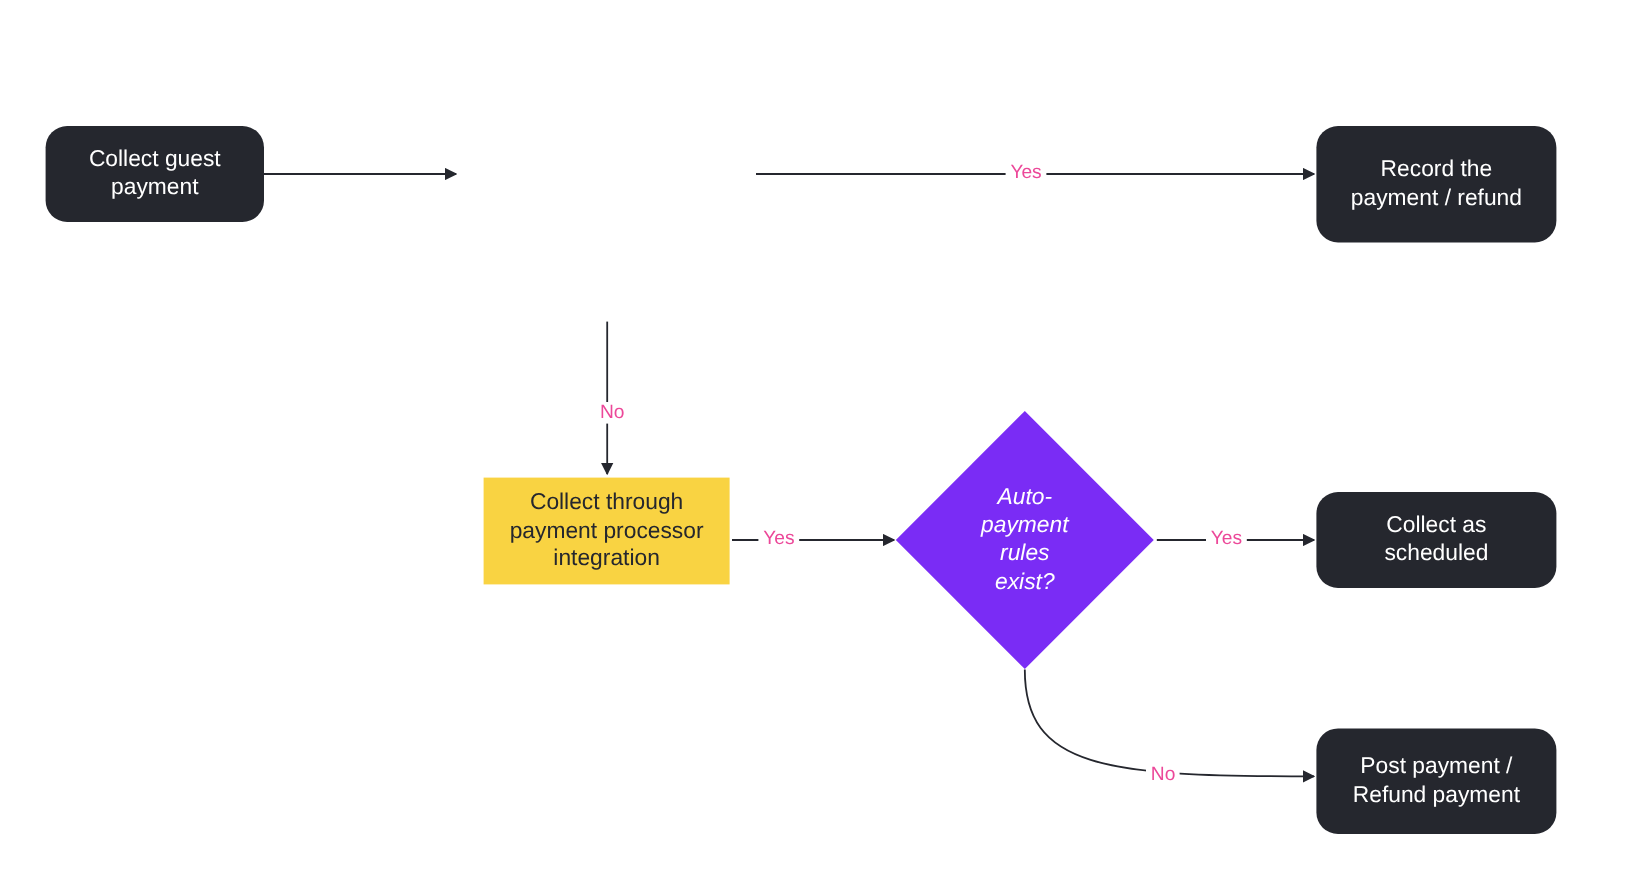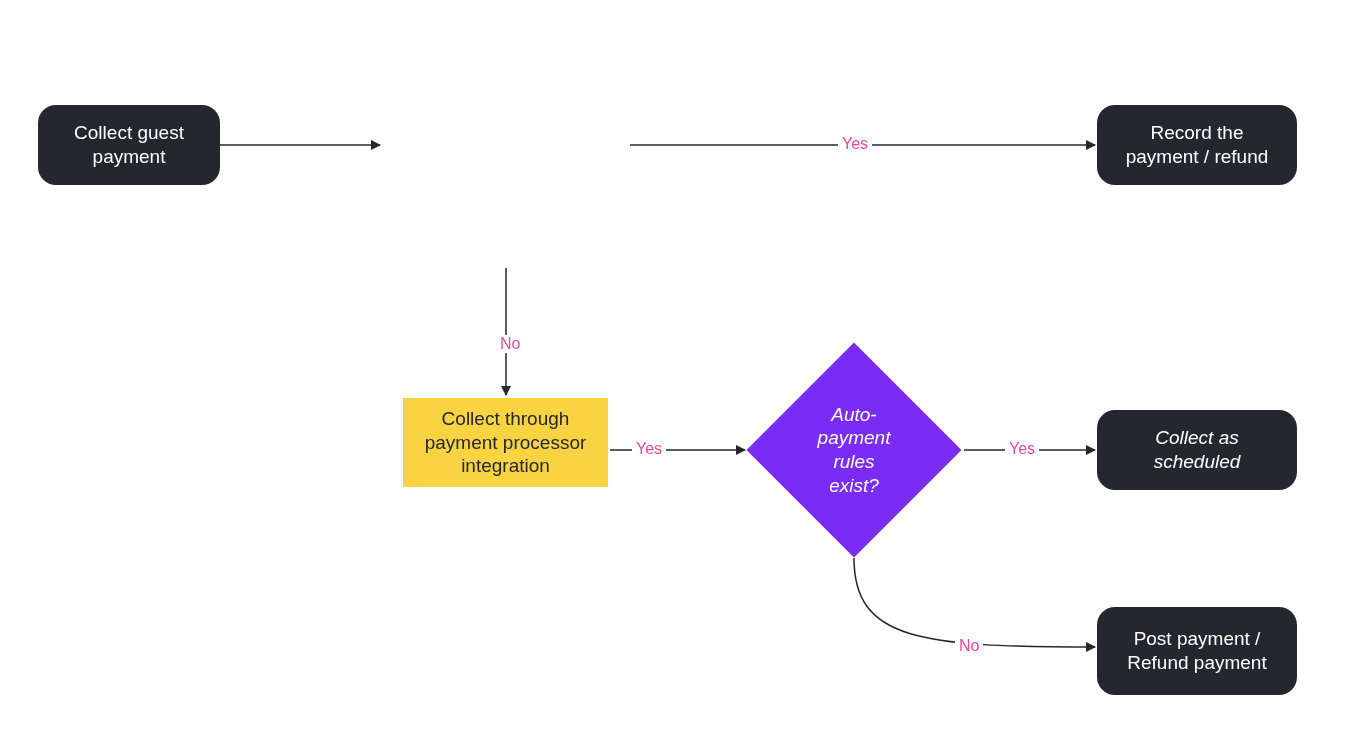--- a/index.html
+++ b/index.html
@@ -101,36 +101,36 @@
     <path d="M 964 450 L 1095 450" stroke="#25272e" stroke-width="1.5" fill="none" marker-end="url(#arrow)"></path>
 
     <path d="M 854 558 C 854 640, 920 647, 1095 647" stroke="#25272e" stroke-width="1.5" fill="none" marker-end="url(#arrow)"></path>
   </svg>
 
   <div class="node terminal" style="left:38px; top:105px; width:182px; height:80px;">
     <span>Collect guest<br>payment</span>
   </div>
 
 
-  <div class="node terminal" style="left:1097px; top:105px; width:200px; height:80px;">
+  <div class="node terminal" style="left:1097px; top:105px; width:200px; height:97px;">
     <span>Record the<br>payment / refund</span>
   </div>
 
   <div class="node process" style="left:403px; top:398px; width:205px; height:89px;">
     <span>Collect through<br>payment processor<br>integration</span>
   </div>
 
   <div class="decision-wrap" style="left:778px; top:374px; width:152px; height:152px;font-style:italic;">
     <div class="decision-diamond"></div>
     <div class="decision-label" style="padding:18px;">
       <span>Auto-<br>payment<br>rules<br>exist?</span>
     </div>
   </div>
 
-  <div class="node terminal" style="left:1097px; top:410px; width:200px; height:80px;font-style:italic;">
+  <div class="node terminal" style="left:1097px; top:410px; width:200px; height:80px;">
     <span>Collect as<br>scheduled</span>
   </div>
 
   <div class="node terminal" style="left:1097px; top:607px; width:200px; height:88px;">
     <span>Post payment /<br>Refund payment</span>
   </div>
 
   <div class="edge-label" style="left:838px; top:135px;">Yes</div>
   <div class="edge-label" style="left:496px; top:335px;">No</div>
   <div class="edge-label" style="left:632px; top:440px;">Yes</div>

